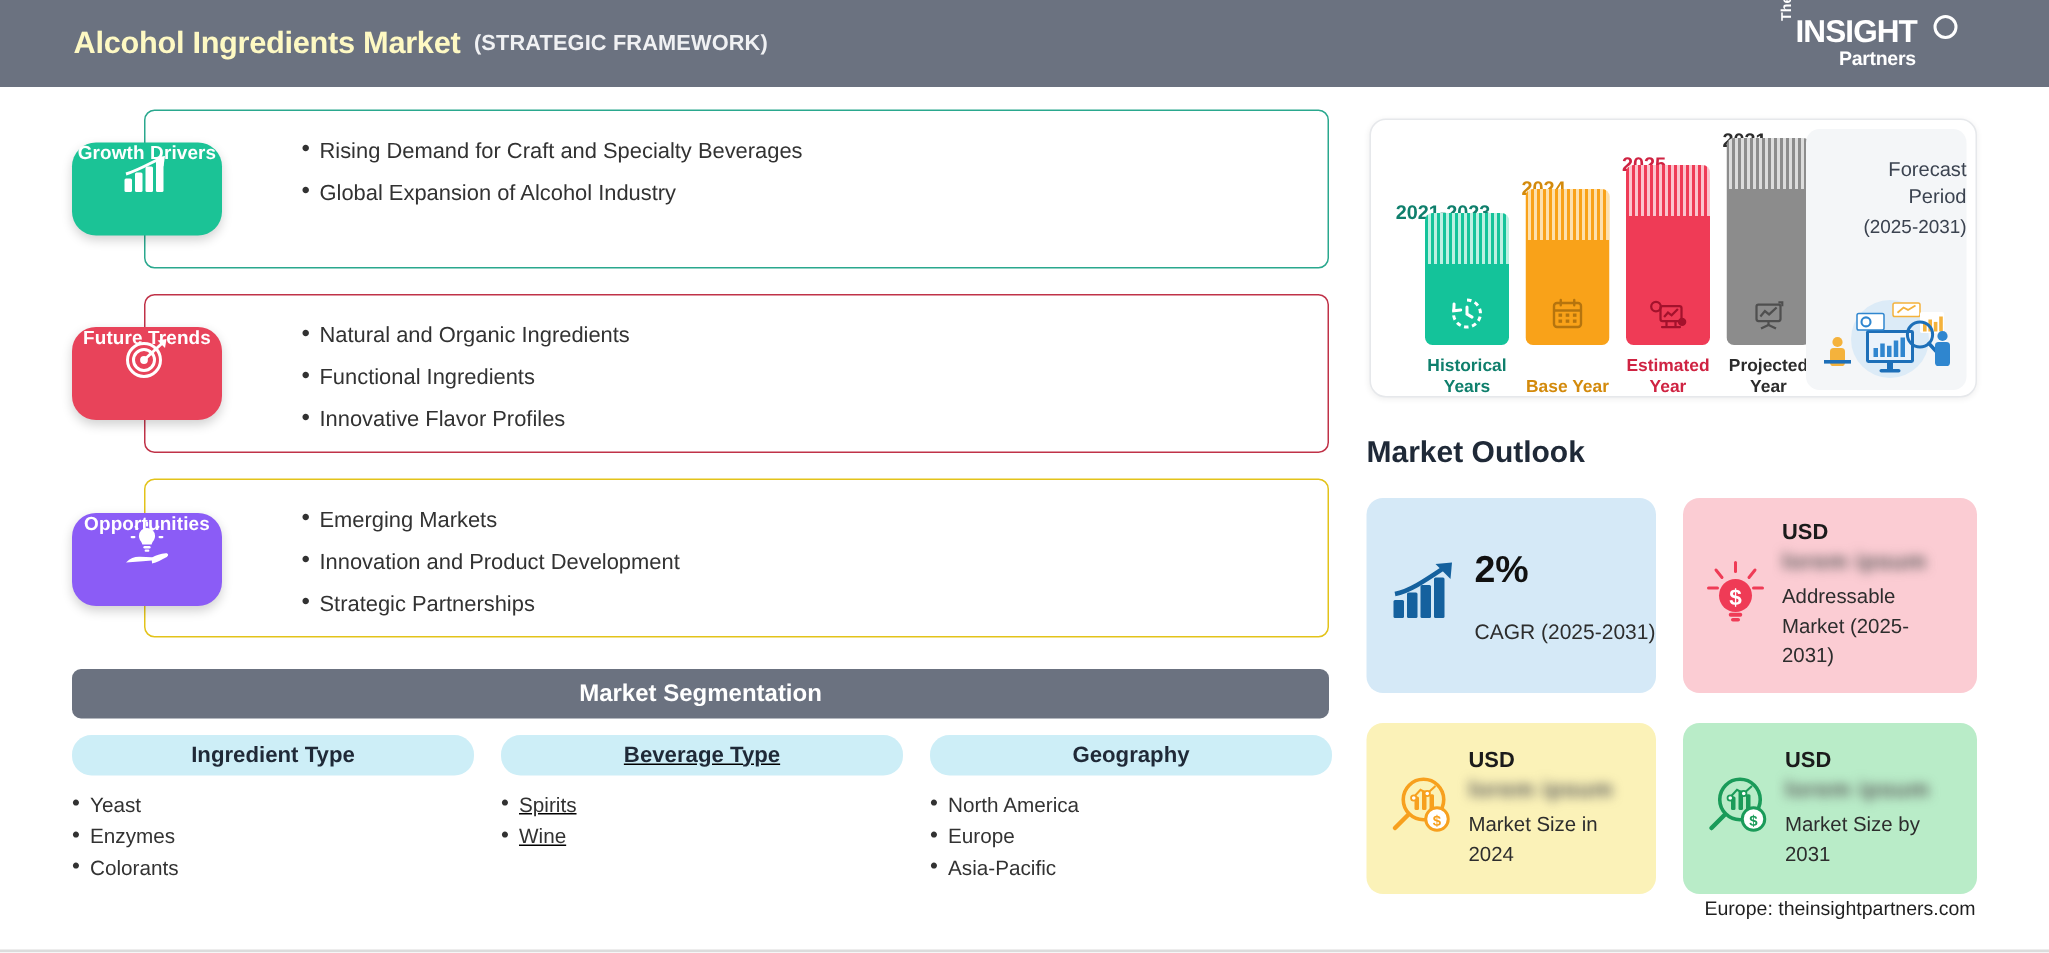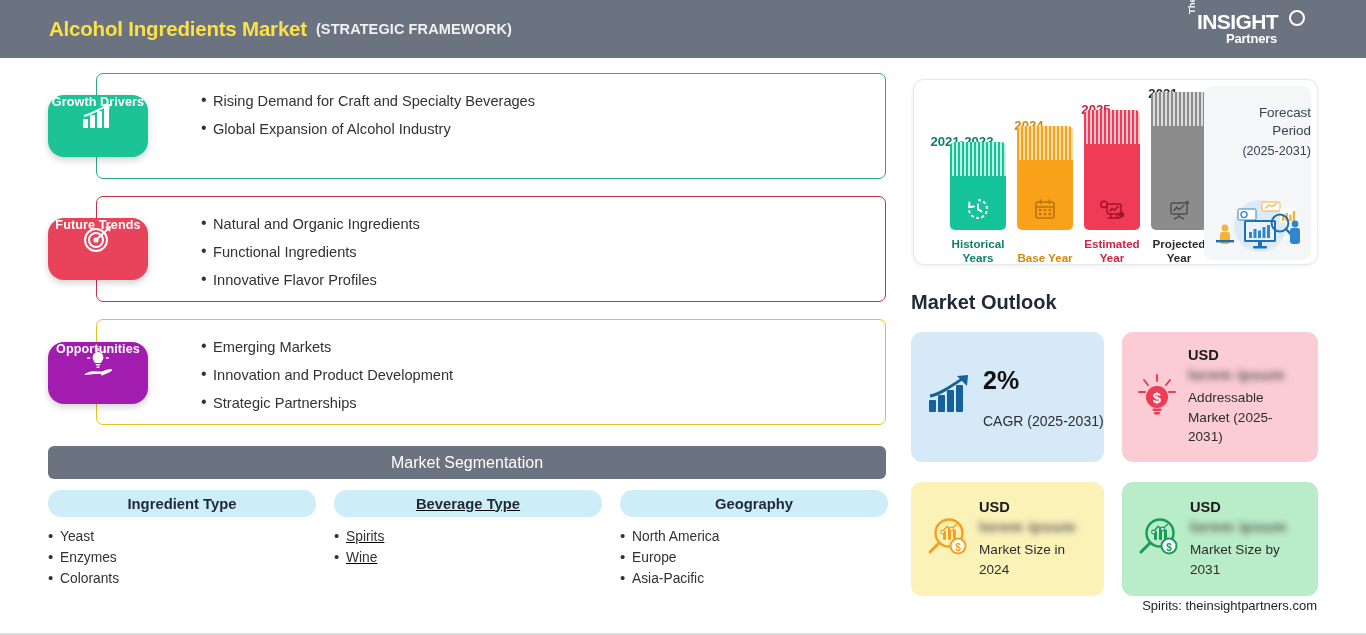--- a/index.html
+++ b/index.html
@@ -10,21 +10,21 @@
     overflow: hidden;
   }
   .page { position: relative; width: 1366px; height: 635px; background:#fff; }
 
   
   .header {
     position:absolute; left:0; top:0; width:1366px; height:58px;
     background:#6b7280; display:flex; align-items:center;
   }
   .header-title {
-    margin-left:49px; color:#fde047; font-size:20.5px; font-weight:bold;
+    margin-left:49px; color:#fef9c3; font-size:20.5px; font-weight:bold;
     letter-spacing:-0.2px;
   }
   .header-sub {
     margin-left:9px; color:#f0f1f3; font-size:14.5px; font-weight:bold;
     letter-spacing:0.1px;
   }
   .logo {
     position:absolute; right:56px; top:9px; width:124px; height:42px;
     color:#fff;
   }
@@ -66,21 +66,21 @@
     padding-bottom:6px;
   }
   .badge-label{ font-size:12.6px; font-weight:bold; letter-spacing:0.1px; }
   .badge-icon{ position:absolute; top:6px; left:0; right:0; height:30px;
                display:flex; align-items:center; justify-content:center; }
 
   
   .seg-header{
     position:absolute; left:48px; top:446px; width:838px; height:33px;
     background:#6b7280; border-radius:6px; color:#fff; font-size:16px;
-    font-weight:normal; display:flex; align-items:center; justify-content:center;
+    font-weight:bold; display:flex; align-items:center; justify-content:center;
   }
   .seg-col{ position:absolute; top:490px; width:268px; }
   .seg-chip{
     height:27px; background:#cdeef7; border-radius:13px; display:flex;
     align-items:center; justify-content:center; font-size:14.8px;
     font-weight:bold; color:#1f2937;
   }
   .seg-col ul{ list-style:none; margin-top:10px; }
   .seg-col li{
     font-size:13.8px; color:#323232; line-height:20.8px; position:relative; padding-left:12px;
@@ -190,21 +190,21 @@
   </div>
 
   <div class="pillar">
     <div class="pillar-box" style="top:319px;height:106px;border-color:#e3c31a;">
       <ul>
         <li>Emerging Markets</li>
         <li>Innovation and Product Development</li>
         <li>Strategic Partnerships</li>
       </ul>
     </div>
-    <div class="badge" style="top:342px;background:#a21caf;">
+    <div class="badge" style="top:342px;background:#8b5cf6;">
       <span class="badge-icon">
         <svg width="34" height="30" viewBox="0 0 34 30">
           <path d="M17 4 a5.4 5.4 0 0 1 5.4 5.4 c0 2.6-2 3.8-2.3 5.6 h-6.2 c-.3-1.8-2.3-3-2.3-5.6 A5.4 5.4 0 0 1 17 4Z" fill="#fff"></path>
           <rect x="14.6" y="16" width="4.8" height="1.6" rx=".8" fill="#fff"></rect>
           <rect x="15.4" y="18.4" width="3.2" height="1.5" rx=".7" fill="#fff"></rect>
           <g stroke="#fff" stroke-width="1.5" stroke-linecap="round">
             <path d="M17 0.6 V2.4"></path>
               <path d="M9.4 3.2 L10.6 4.5"></path>
               <path d="M24.6 3.2 L23.4 4.5"></path>
             <path d="M6.8 10 H8.6"></path>
@@ -442,15 +442,15 @@
         <text x="33" y="35.5" font-size="10" font-weight="bold" fill="#1a9b59" text-anchor="middle" font-family="Liberation Sans, sans-serif">$</text>
       </svg>
     </span>
     <div style="margin-left:10px;">
       <div class="usd">USD</div>
       <div class="blur">lorem ipsum</div>
       <div class="cap">Market Size by 2031</div>
     </div>
   </div>
 
-  <div class="src">Spirits: theinsightpartners.com</div>
+  <div class="src">Europe: theinsightpartners.com</div>
   <div class="bottom-rule"></div>
 </div>
 
 </body></html>

